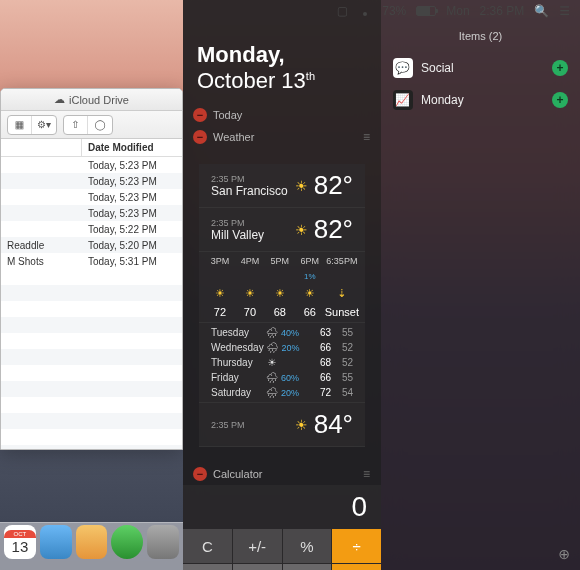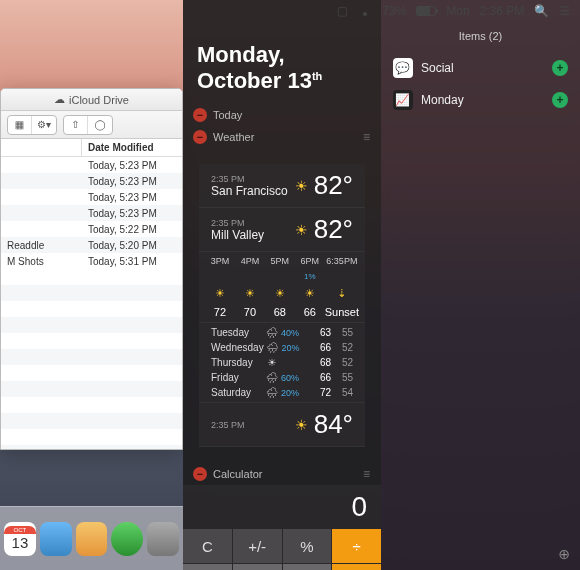--- a/index.html
+++ b/index.html
@@ -24,21 +24,21 @@
 .finder-row:nth-child(even){background:#f4f6f8}
 .fr-col1{flex:1;padding:0 6px;white-space:nowrap;overflow:hidden}
 .fr-col2{width:100px;padding:0 6px;white-space:nowrap}
 .finder-empty{height:180px;background:repeating-linear-gradient(#fff 0 16px,#f4f6f8 16px 32px)}
 .nc{position:absolute;top:0;left:183px;width:198px;height:570px;background:rgba(30,28,30,.92);backdrop-filter:blur(10px);display:flex;flex-direction:column}
 .nc-tabs{margin:28px 10px 6px;height:20px;background:rgba(80,78,80,.6);border-radius:4px;display:flex;overflow:hidden}
 .nc-tab{flex:1;display:flex;align-items:center;justify-content:center;font-size:11px;color:#ccc;cursor:pointer}
 .nc-tab.active{background:rgba(140,138,140,.6);color:#fff}
 .nc-date{padding:8px 14px 10px;color:#fff}
 .nc-day{font-size:22px;font-weight:700}
-.nc-mdy{font-size:22px;font-weight:700}
+.nc-mdy{font-size:22px;font-weight:400}
 .widget-header{display:flex;align-items:center;padding:4px 10px;font-size:11px;color:#bbb;gap:6px}
 .remove-btn{width:14px;height:14px;border-radius:50%;background:#c0392b;color:#471210;display:flex;align-items:center;justify-content:center;font-size:11px;line-height:1;cursor:pointer;font-weight:bold}
 .drag-handle{margin-left:auto;color:#666;font-size:12px;letter-spacing:1px;cursor:grab}
 .weather{background:rgba(46,44,46,.7);margin:16px;padding:0}
 .city-row{display:flex;align-items:center;padding:6px 12px;border-bottom:1px solid rgba(255,255,255,.05)}
 .city-info{flex:1}
 .city-time{font-size:9px;color:#999}
 .city-name{font-size:12px;color:#eee}
 .city-icon{font-size:14px;margin:0 6px;color:#ffcc33}
 .city-temp{font-size:26px;font-weight:200;color:#fff}
@@ -61,21 +61,21 @@
 .ck-num{background:#6a686a;color:#fff}
 .ck-op{background:#f39c12;color:#fff}
 .items{position:absolute;top:0;left:381px;width:199px;height:570px;background:rgba(40,30,40,.85);backdrop-filter:blur(10px)}
 .items-title{text-align:center;font-size:11px;color:#ccc;padding:30px 0 10px}
 .item-row{display:flex;align-items:center;padding:6px 12px;gap:8px;font-size:12px;color:#eee}
 .item-icon{width:20px;height:20px;border-radius:4px;display:flex;align-items:center;justify-content:center;font-size:12px}
 .item-icon.social{background:#fff;color:#555}
 .item-icon.stocks{background:#222;color:#888}
 .add-btn{margin-left:auto;width:16px;height:16px;border-radius:50%;background:#27ae60;color:#0d3a1f;display:flex;align-items:center;justify-content:center;font-size:12px;font-weight:bold;cursor:pointer}
 .edit-gear{position:absolute;bottom:8px;right:10px;color:#888;font-size:14px;cursor:pointer}
-.dock{position:absolute;bottom:0;left:0;width:183px;height:64px;background:rgba(220,220,225,.55);backdrop-filter:blur(8px);border-top:1px solid rgba(255,255,255,.3);display:flex;align-items:center;padding:2px 4px;gap:4px}
+.dock{position:absolute;bottom:0;left:0;width:183px;height:48px;background:rgba(220,220,225,.55);backdrop-filter:blur(8px);border-top:1px solid rgba(255,255,255,.3);display:flex;align-items:flex-start;padding:2px 4px;gap:4px}
 .dock-item{width:34px;height:34px;border-radius:8px;display:flex;flex-direction:column;align-items:center;justify-content:center;font-size:8px;color:#444;position:relative}
 .d-cal{background:#fff}
 .d-cal .m{background:#e74c3c;color:#fff;font-size:6px;width:100%;text-align:center;border-radius:7px 7px 0 0;padding:1px 0}
 .d-cal .d{font-size:15px;color:#333}
 .d-finder{background:linear-gradient(#6ab7f5,#3a87c5)}
 .d-photos{background:linear-gradient(#f5c56a,#e5953a)}
 .d-msg{background:linear-gradient(#5ed065,#2a9030);border-radius:50%}
 .d-gen{background:linear-gradient(#aaa,#777)}
 .wifi-icon{display:inline-block;width:14px;height:10px;position:relative}
 .wifi-icon::before{content:"";position:absolute;bottom:0;left:5px;width:4px;height:4px;background:#444;border-radius:50%}

